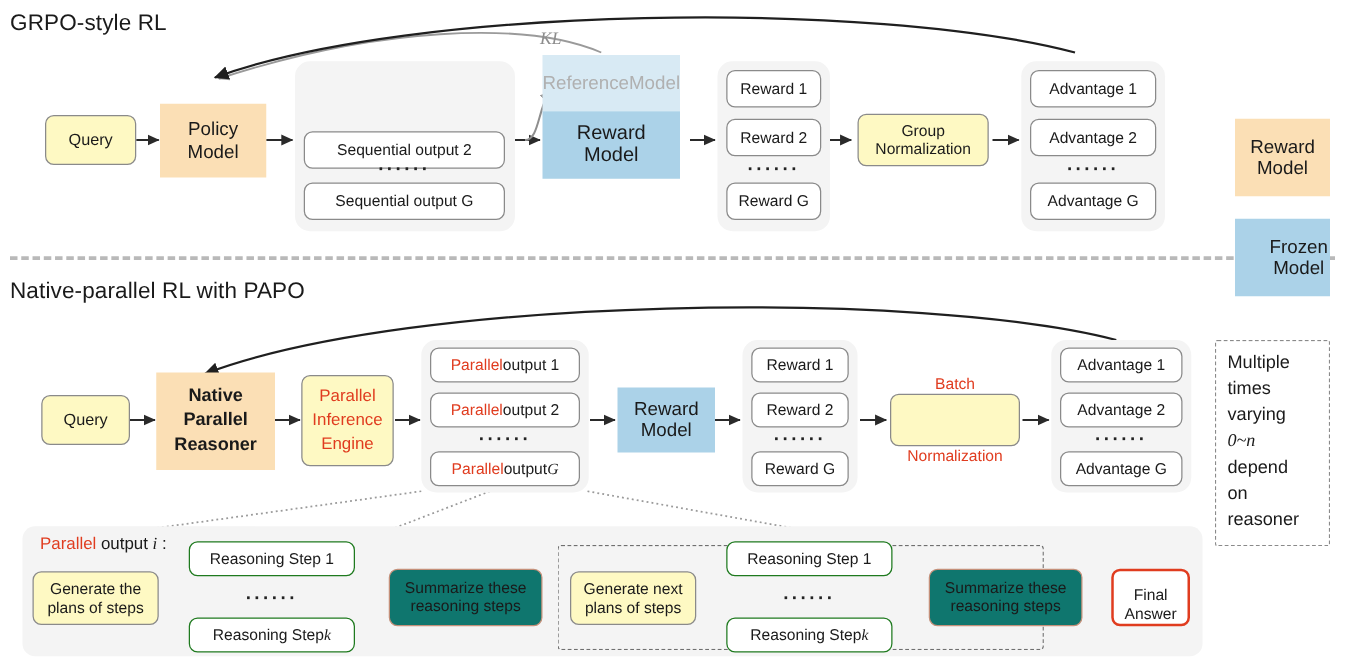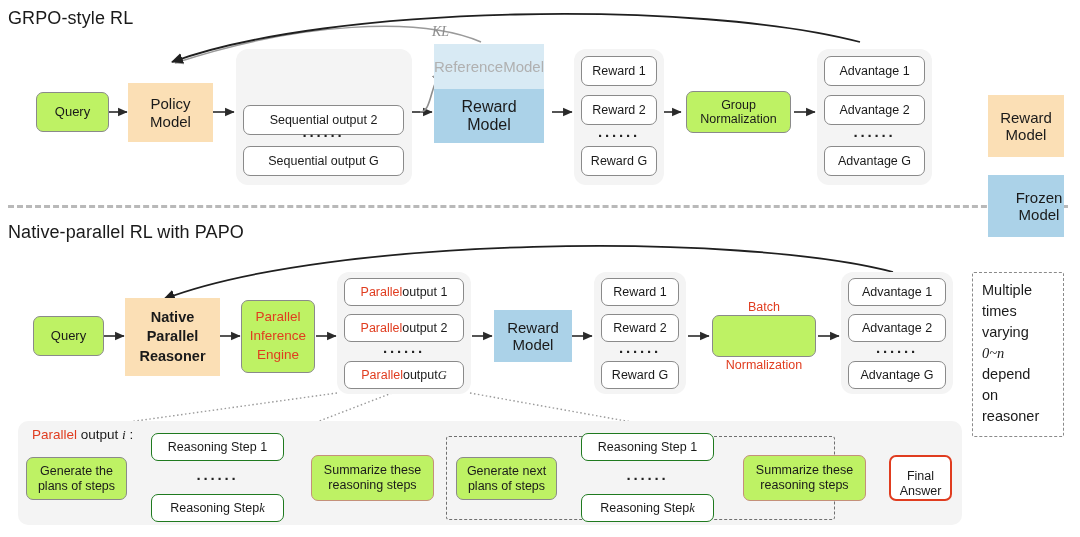--- a/index.html
+++ b/index.html
@@ -24,21 +24,21 @@
   
   .divider {
     border-top:3px dashed #b9b9b9;
     width:1060px; left:8px;
   }
 
   
   .node {
     display:flex; align-items:center; justify-content:center;
     text-align:center; line-height:1.15;
-    background:#bef264;
+    background:#fef9c3;
   }
   .node-round {
     border:1.3px solid #8a8a8a; border-radius:7px;
   }
 
   .group-panel {
     background:#f4f4f4; border-radius:12px;
   }
 
   .item-box {
@@ -75,21 +75,21 @@
 
   
   .detail-panel { background:#f4f4f4; border-radius:10px; }
   .dashed-group { border:1.6px dashed #6f6f6f; border-radius:3px; }
 
   .green-box {
     border:1.9px solid #1f7a1f; border-radius:7px; background:#ffffff;
     display:flex; align-items:center; justify-content:center; white-space:nowrap;
   }
   .tan-box {
-    border:1.6px solid #c4907a; border-radius:7px; background:#bef264;
+    border:1.6px solid #c4907a; border-radius:7px; background:#0f766e;
     display:flex; align-items:center; justify-content:center;
     text-align:center; line-height:1.2;
   }
   .redborder-box {
     border:2px solid #e03c1f; border-radius:7px; background:#ffffff;
     display:flex; align-items:center; justify-content:center;
     text-align:center; line-height:1.2;
   }
 
   svg.overlay { position:absolute; left:0; top:0; width:1080px; height:537px; pointer-events:none; }

